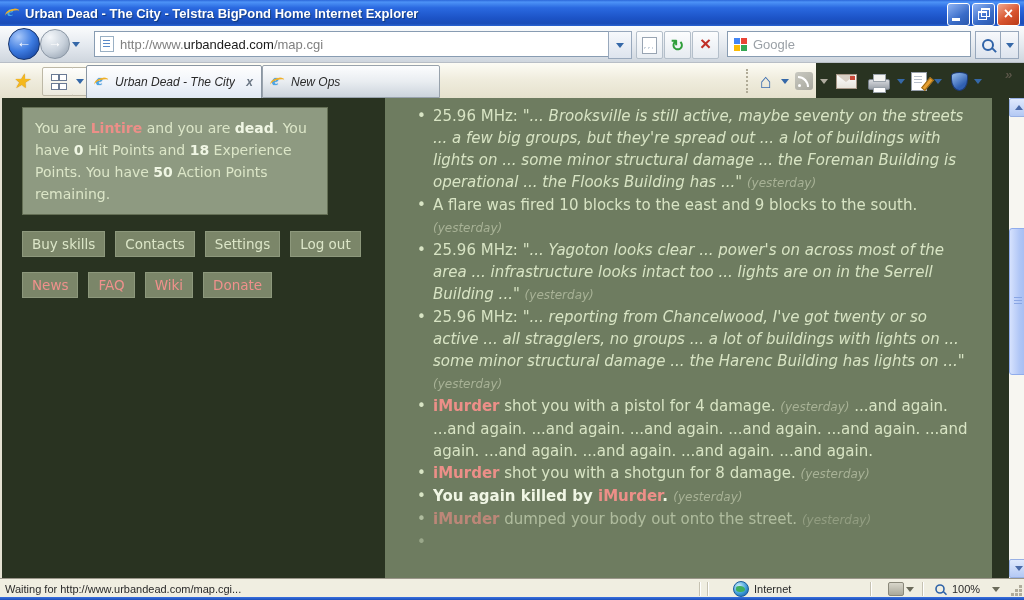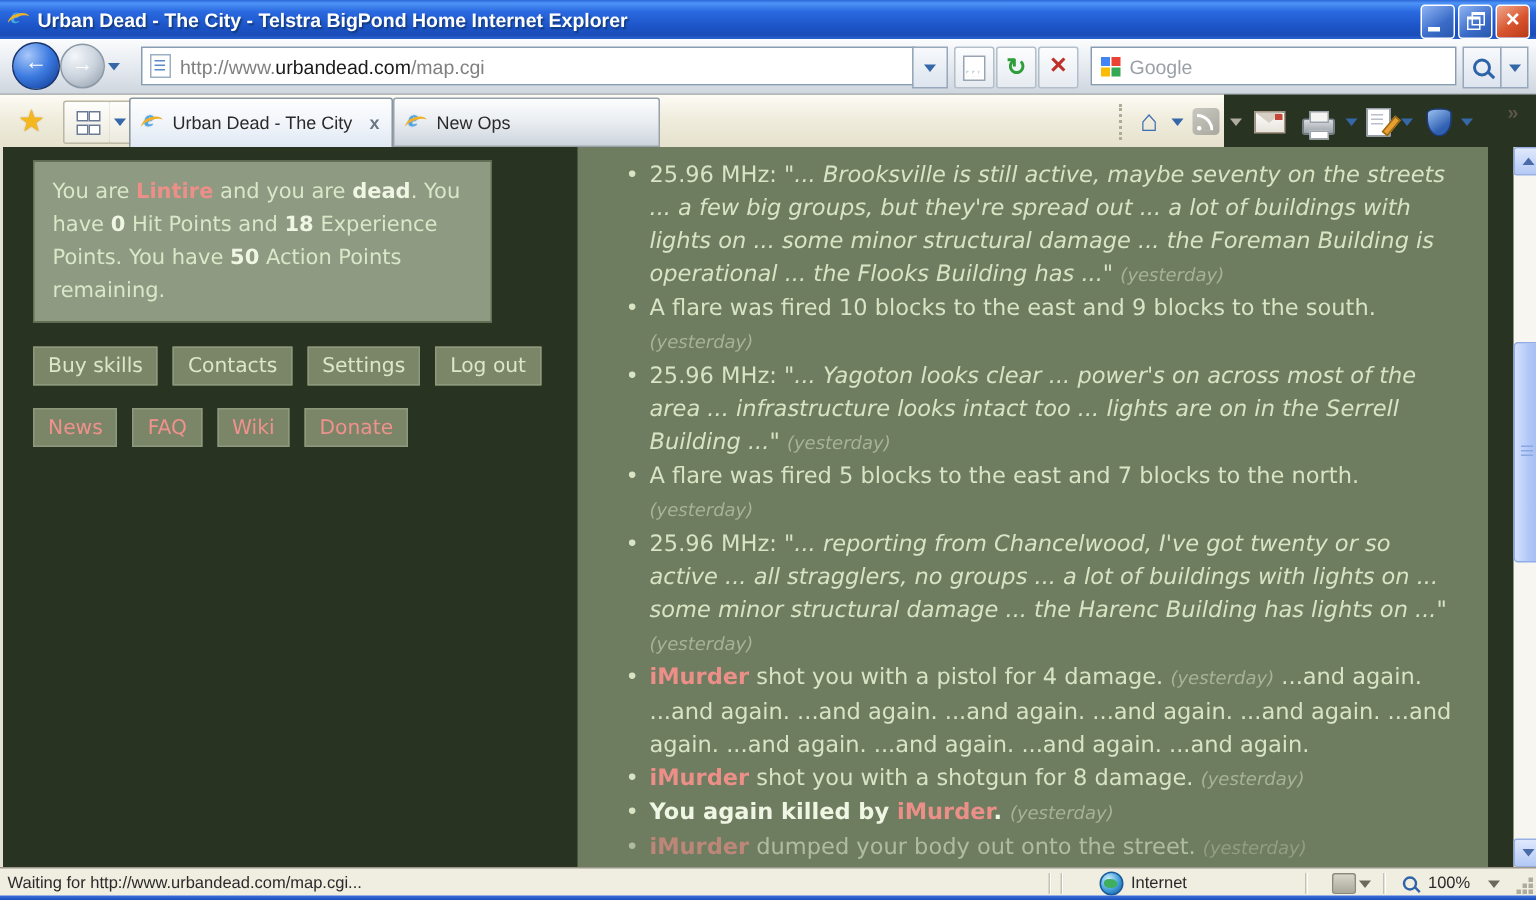--- a/index.html
+++ b/index.html
@@ -76,21 +76,21 @@
   .search-btn{position:absolute;left:975px;top:5px;width:24px;height:26px;border:1px solid #98a8bc;
     background:linear-gradient(180deg,#f7f9fc,#dde4ee);display:flex;align-items:center;justify-content:center;}
   .search-dd{position:absolute;left:1000px;top:5px;width:17px;height:26px;border:1px solid #98a8bc;
     background:linear-gradient(180deg,#f7f9fc,#dde4ee);display:flex;align-items:center;justify-content:center;}
   .mag{width:8px;height:8px;border:2px solid #2f63a8;border-radius:50%;position:relative;}
   .mag::after{content:"";position:absolute;width:6px;height:2px;background:#2f63a8;
     transform:rotate(45deg);right:-5px;bottom:-2px;}
 
   
   .tabbar{position:absolute;left:0;top:63px;width:816px;height:35px;
-    background:linear-gradient(180deg,#fdfcf5,#f0edde 45%,#e5e1cd);}
+    background:linear-gradient(180deg,#fdfcf5,#f0edde 45%,#e5e1cd);font-style:italic;}
   .star-btn{position:absolute;left:6px;top:3px;width:30px;height:29px;display:flex;align-items:center;justify-content:center;}
   .star-btn::after{content:"★";color:#f4b81e;font-size:20px;text-shadow:0 0 1px #b87a10;}
   .qt-btn{position:absolute;left:42px;top:4px;width:30px;height:27px;border:1px solid #bdb8a6;border-radius:2px;
     background:linear-gradient(180deg,#fefefc,#eceadd);display:flex;align-items:center;justify-content:center;}
   .qt-grid{display:grid;grid-template-columns:6px 6px;grid-gap:2px;}
   .qt-grid i{width:6px;height:5px;border:1px solid #6a7a94;display:block;background:#fff;}
   .qt-dd{position:absolute;left:73px;top:4px;width:14px;height:27px;border:1px solid #bdb8a6;border-left:none;
     background:linear-gradient(180deg,#fefefc,#eceadd);display:flex;align-items:center;justify-content:center;}
 
   .tab{position:absolute;top:2px;height:31px;border:1px solid #98a2ac;border-radius:2px 2px 0 0;
@@ -305,21 +305,20 @@
         <div class="udbtn">FAQ</div>
         <div class="udbtn">Wiki</div>
         <div class="udbtn">Donate</div>
       </div>
 
     <div class="panel">
       <ul id="messages">
           <li><span class="s-plain">25.96 MHz: </span><span class="s-quote">"... Brooksville is still active, maybe seventy on the streets ... a few big groups, but they're spread out ... a lot of buildings with lights on ... some minor structural damage ... the Foreman Building is operational ... the Flooks Building has ..." </span><span class="s-time">(yesterday)</span></li>
           <li><span class="s-plain">A flare was fired 10 blocks to the east and 9 blocks to the south. </span><span class="s-time">(yesterday)</span></li>
           <li><span class="s-plain">25.96 MHz: </span><span class="s-quote">"... Yagoton looks clear ... power's on across most of the area ... infrastructure looks intact too ... lights are on in the Serrell Building ..." </span><span class="s-time">(yesterday)</span></li>
-          <li><span class="s-plain">A flare was fired 5 blocks to the east and 7 blocks to the north. </span><span class="s-time">(yesterday)</span></li>
           <li><span class="s-plain">25.96 MHz: </span><span class="s-quote">"... reporting from Chancelwood, I've got twenty or so active ... all stragglers, no groups ... a lot of buildings with lights on ... some minor structural damage ... the Harenc Building has lights on ..." </span><span class="s-time">(yesterday)</span></li>
           <li><span class="s-name">iMurder</span><span class="s-plain"> shot you with a pistol for 4 damage. </span><span class="s-time">(yesterday)</span><span class="s-plain"> ...and again. ...and again. ...and again. ...and again. ...and again. ...and again. ...and again. ...and again. ...and again. ...and again. ...and again.</span></li>
           <li><span class="s-name">iMurder</span><span class="s-plain"> shot you with a shotgun for 8 damage. </span><span class="s-time">(yesterday)</span></li>
           <li><span class="s-bold">You again killed by </span><span class="s-bname">iMurder</span><span class="s-bold">. </span><span class="s-time">(yesterday)</span></li>
           <li class="faded1"><span class="s-name">iMurder</span><span class="s-plain"> dumped your body out onto the street. </span><span class="s-time">(yesterday)</span></li>
           <li class="faded2"></li>
         </ul>
     </div>
 
     <div class="vscroll">

